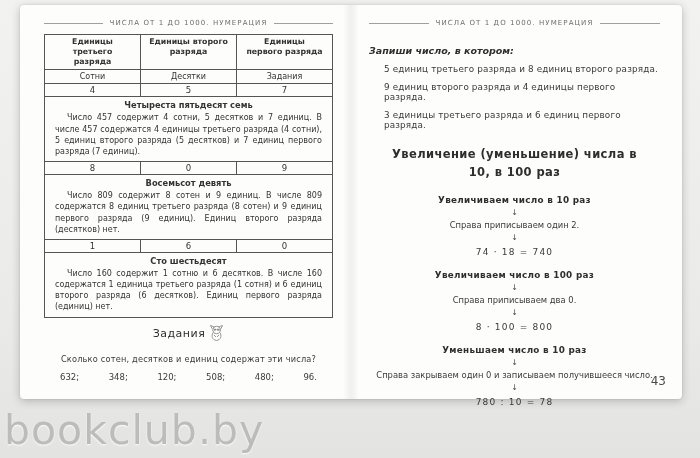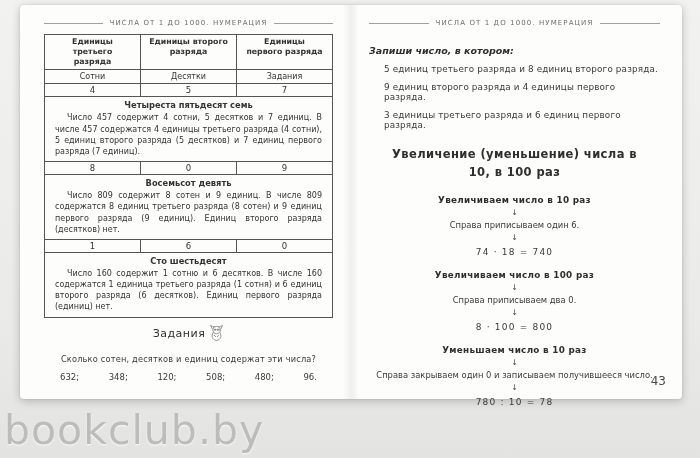--- a/index.html
+++ b/index.html
@@ -177,21 +177,21 @@
       <div class="wi">5 единиц третьего разряда и 8 единиц второго разряда.</div>
       <div class="wi">9 единиц второго разряда и 4 единицы первого разряда.</div>
       <div class="wi">3 единицы третьего разряда и 6 единиц первого разряда.</div>
     </div>
 
     <div class="section-title">Увеличение (уменьшение) числа в 10, в 100 раз</div>
 
     <div class="rule-block">
       <div class="rb-sub">Увеличиваем число в 10 раз</div>
       <div class="rb-arrow">↓</div>
-      <div class="rb-rule">Справа приписываем один 6.</div>
+      <div class="rb-rule">Справа приписываем один 2.</div>
       <div class="rb-arrow">↓</div>
       <div class="rb-ex">74 · 18 = 740</div>
     </div>
 
     <div class="rule-block">
       <div class="rb-sub">Увеличиваем число в 100 раз</div>
       <div class="rb-arrow">↓</div>
       <div class="rb-rule">Справа приписываем два 0.</div>
       <div class="rb-arrow">↓</div>
       <div class="rb-ex">8 · 100 = 800</div>

